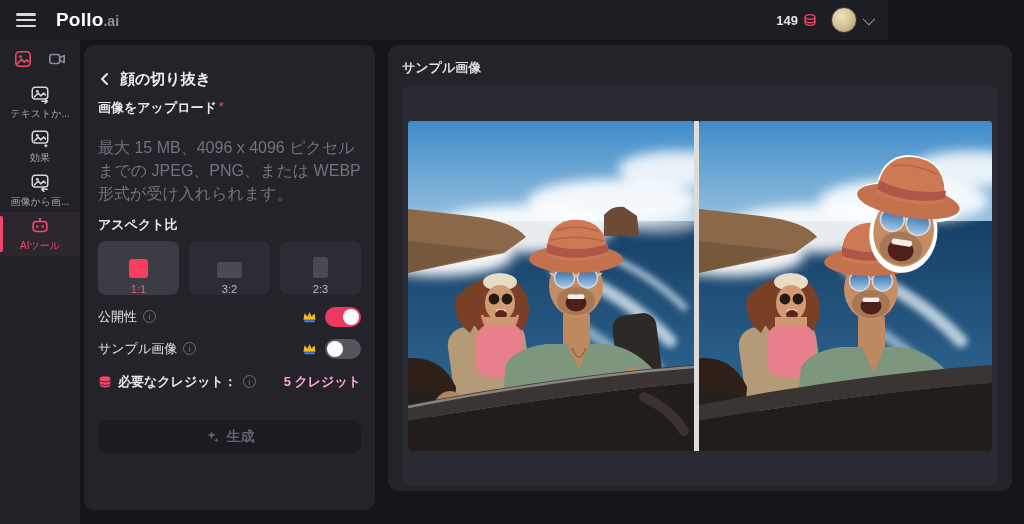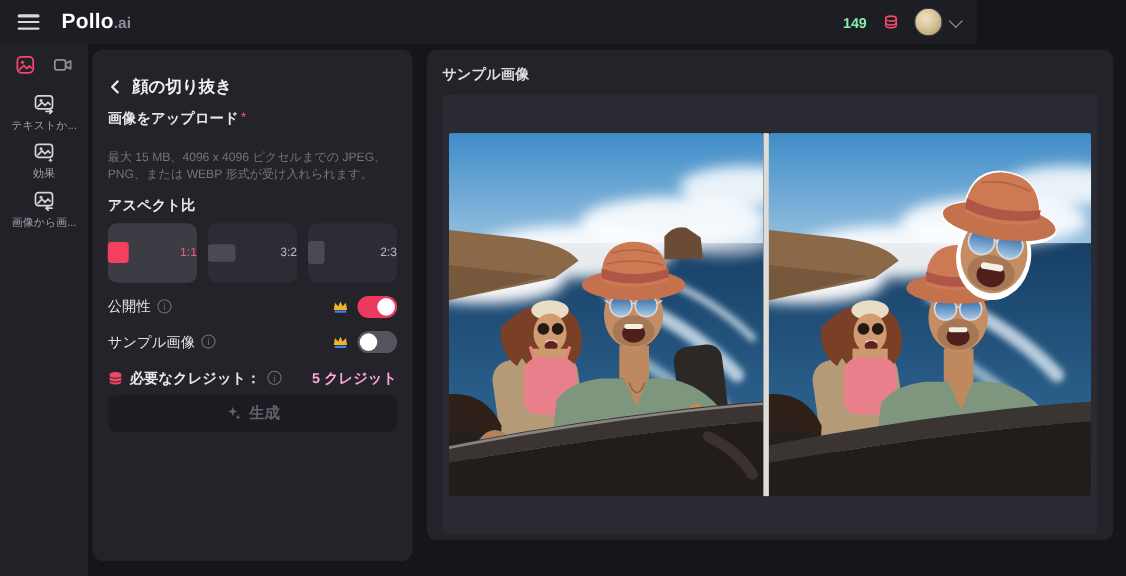--- a/index.html
+++ b/index.html
@@ -7,21 +7,21 @@
   body { background:#15151a; font-family:"Liberation Sans","DejaVu Sans",sans-serif; color:#e8e8ec; position:relative; }
 
   
   .topbar { position:absolute; left:0; top:0; width:888px; height:40px; background:#1d1d24; display:flex; align-items:center; padding:0 16px; z-index:5; }
   .hamburger { width:20px; height:14px; display:flex; flex-direction:column; justify-content:space-between; cursor:pointer; margin-right:20px; }
   .hamburger span { height:2.5px; background:#d8d8de; border-radius:2px; }
   .logo { display:flex; align-items:baseline; }
   .logo .p1 { font-size:19px; font-weight:800; color:#ffffff; letter-spacing:.2px; }
   .logo .p2 { font-size:14px; font-weight:600; color:#8f8f9a; }
   .topbar-right { margin-left:auto; display:flex; align-items:center; gap:14px; }
-  .credits-pill { display:flex; align-items:center; gap:15px; color:#86efac; font-size:13px; font-weight:700; cursor:pointer; }
+  .credits-pill { display:flex; align-items:center; gap:5px; color:#e5e5e5; font-size:13px; font-weight:700; cursor:pointer; }
   .avatar-wrap { display:flex; align-items:center; gap:6px; cursor:pointer; }
   .avatar { width:26px; height:26px; border-radius:50%; background:radial-gradient(circle at 40% 35%, #efe3c2 0%, #d8c49a 45%, #a98f63 100%); border:1px solid #3a3a44; }
   .chev { width:9px; height:9px; border-right:1.8px solid #9a9aa4; border-bottom:1.8px solid #9a9aa4; transform:rotate(45deg) translateY(-2px); }
 
   
   .sidebar { position:absolute; left:0; top:40px; width:80px; height:484px; background:#212128; z-index:4; }
   .mode-row { display:flex; align-items:center; justify-content:center; gap:16px; padding:10px 0 12px; }
   .nav-item { position:relative; height:44px; display:flex; flex-direction:column; align-items:center; justify-content:center; gap:3px; cursor:pointer; color:#c6c6ce; }
   .nav-item .nav-label { font-size:10px; color:#a2a2ac; max-width:74px; white-space:nowrap; overflow:hidden; }
   .nav-item.active { background:#2c272e; color:#f3476a; }
@@ -34,25 +34,25 @@
   .right-card { left:388px; top:45px; width:624px; height:446px; padding:12px 14px; }
 
   .panel-header { display:flex; align-items:center; gap:8px; height:22px; margin-bottom:9px; cursor:pointer; }
   .panel-title { font-size:15px; font-weight:700; color:#f2f2f5; }
   .field-label-row { display:flex; align-items:flex-start; margin-bottom:19px; }
   .field-label { font-size:13px; font-weight:700; color:#e6e6ec; }
   .req { color:#f3476a; margin-left:2px; font-size:13px; }
 
   .upload-zone { height:128px; background:#2a2a32; border:1px solid #32323b; border-radius:10px; display:flex; flex-direction:column; align-items:center; justify-content:center; gap:9px; cursor:pointer; }
   .upload-text { font-size:12px; color:#70707b; }
-  .hint { margin-top:7px; font-size:11px; line-height:1.45; color:#73737e; }
+  .hint { margin-top:7px; font-size:16px; line-height:1.45; color:#73737e; }
 
   .section-label { margin-top:10px; font-size:13px; font-weight:700; color:#e6e6ec; }
   .ratio-row { margin-top:7px; display:flex; gap:10px; }
-  .ratio-card { flex:1; height:54px; border-radius:8px; background:#2c2c34; display:flex; flex-direction:row; align-items:center; justify-content:space-between; gap:5px; cursor:pointer; }
+  .ratio-card { flex:1; height:54px; border-radius:8px; background:#2c2c34; display:flex; flex-direction:column; align-items:center; justify-content:flex-end; gap:5px; cursor:pointer; }
   .ratio-card.selected { background:#3c3c45; }
   .ratio-shape { background:#4a4a54; border-radius:3px; }
   .shape-1-1 { width:19px; height:19px; background:#f43f5e; }
   .shape-3-2 { width:25px; height:16px; }
   .shape-2-3 { width:15px; height:21px; }
   .ratio-label { font-size:11px; color:#bcbcc5; }
   .ratio-card.selected .ratio-label { color:#f35a76; }
 
   .toggle-row { margin-top:12px; display:flex; align-items:center; height:20px; }
   .toggle-label { font-size:13px; color:#e2e2e8; }
@@ -60,21 +60,21 @@
   .toggle-right { margin-left:auto; display:flex; align-items:center; gap:8px; }
   .switch { width:36px; height:20px; border-radius:10px; position:relative; cursor:pointer; }
   .switch .knob { position:absolute; top:2px; width:16px; height:16px; border-radius:50%; background:#ffffff; }
   .switch.on { background:#ec3a5f; } .switch.on .knob { right:2px; }
   .switch.off { background:#55555e; } .switch.off .knob { left:2px; }
 
   .credits-row { margin-top:13px; display:flex; align-items:center; height:20px; }
   .credits-label { font-size:13px; font-weight:600; color:#e6e6ec; margin-left:6px; }
   .credits-value { margin-left:auto; font-size:13px; font-weight:600; color:#f9a8d4; }
 
-  .generate-btn { margin-top:5px; height:34px; border-radius:9px; background:#1b1b21; display:flex; align-items:center; justify-content:center; gap:7px; cursor:pointer; color:#62626d; font-size:14px; font-weight:700; }
+  .generate-btn { margin-top:28px; height:34px; border-radius:9px; background:#1b1b21; display:flex; align-items:center; justify-content:center; gap:7px; cursor:pointer; color:#62626d; font-size:14px; font-weight:700; }
 
   .sample-title { font-size:13px; font-weight:600; color:#dcdce2; margin:2px 0 9px; }
   .sample-area { width:596px; height:400px; background:#2a2a33; border-radius:6px; display:flex; align-items:center; justify-content:center; }
   .photo { border-radius:2px; overflow:hidden; display:block; }
   .photo-divider { width:5px; height:330px; background:#dddcd8; }
 
   .icon { display:inline-flex; align-items:center; justify-content:center; }
 </style>
 </head>
 <body>
@@ -153,20 +153,32 @@
       <svg width="20" height="20" viewBox="0 0 22 22">
           <rect x="2.5" y="3.5" width="17" height="13" rx="3" fill="none" stroke="#d4d4db" stroke-width="1.7"></rect>
           <circle cx="8" cy="8" r="1.5" fill="#d4d4db"></circle>
           <path d="M5 14 l4-4 3 3 3-3 2 2" fill="none" stroke="#d4d4db" stroke-width="1.7" stroke-linecap="round"></path>
           <path d="M19 19 h-6 m2.3 -2.3 l-2.3 2.3 2.3 2.3" fill="none" stroke="#d4d4db" stroke-width="1.7" stroke-linecap="round"></path>
         </svg>
     </span>
     <span class="nav-label">画像から画...</span>
   </div>
 
+  <div class="nav-item active">
+    <span class="icon">
+      <svg width="20" height="20" viewBox="0 0 22 22">
+          <rect x="3.5" y="6" width="15" height="11" rx="3.5" fill="none" stroke="#f3476a" stroke-width="1.8"></rect>
+          <path d="M11 6 v-2.2" stroke="#f3476a" stroke-width="1.8" stroke-linecap="round"></path>
+          <circle cx="11" cy="3" r="1.2" fill="#f3476a"></circle>
+          <circle cx="8" cy="11.5" r="1.4" fill="#f3476a"></circle>
+          <circle cx="14" cy="11.5" r="1.4" fill="#f3476a"></circle>
+        </svg>
+    </span>
+    <span class="nav-label">AIツール</span>
+  </div>
 </div>
 
 <div class="card left-card">
   <div class="panel-header">
     <span class="icon">
       <svg width="14" height="14" viewBox="0 0 14 14">
           <path d="M9 2 L4 7 l5 5" fill="none" stroke="#e8e8ee" stroke-width="2" stroke-linecap="round" stroke-linejoin="round"></path>
         </svg>
     </span>
     <span class="panel-title">顔の切り抜き</span>

